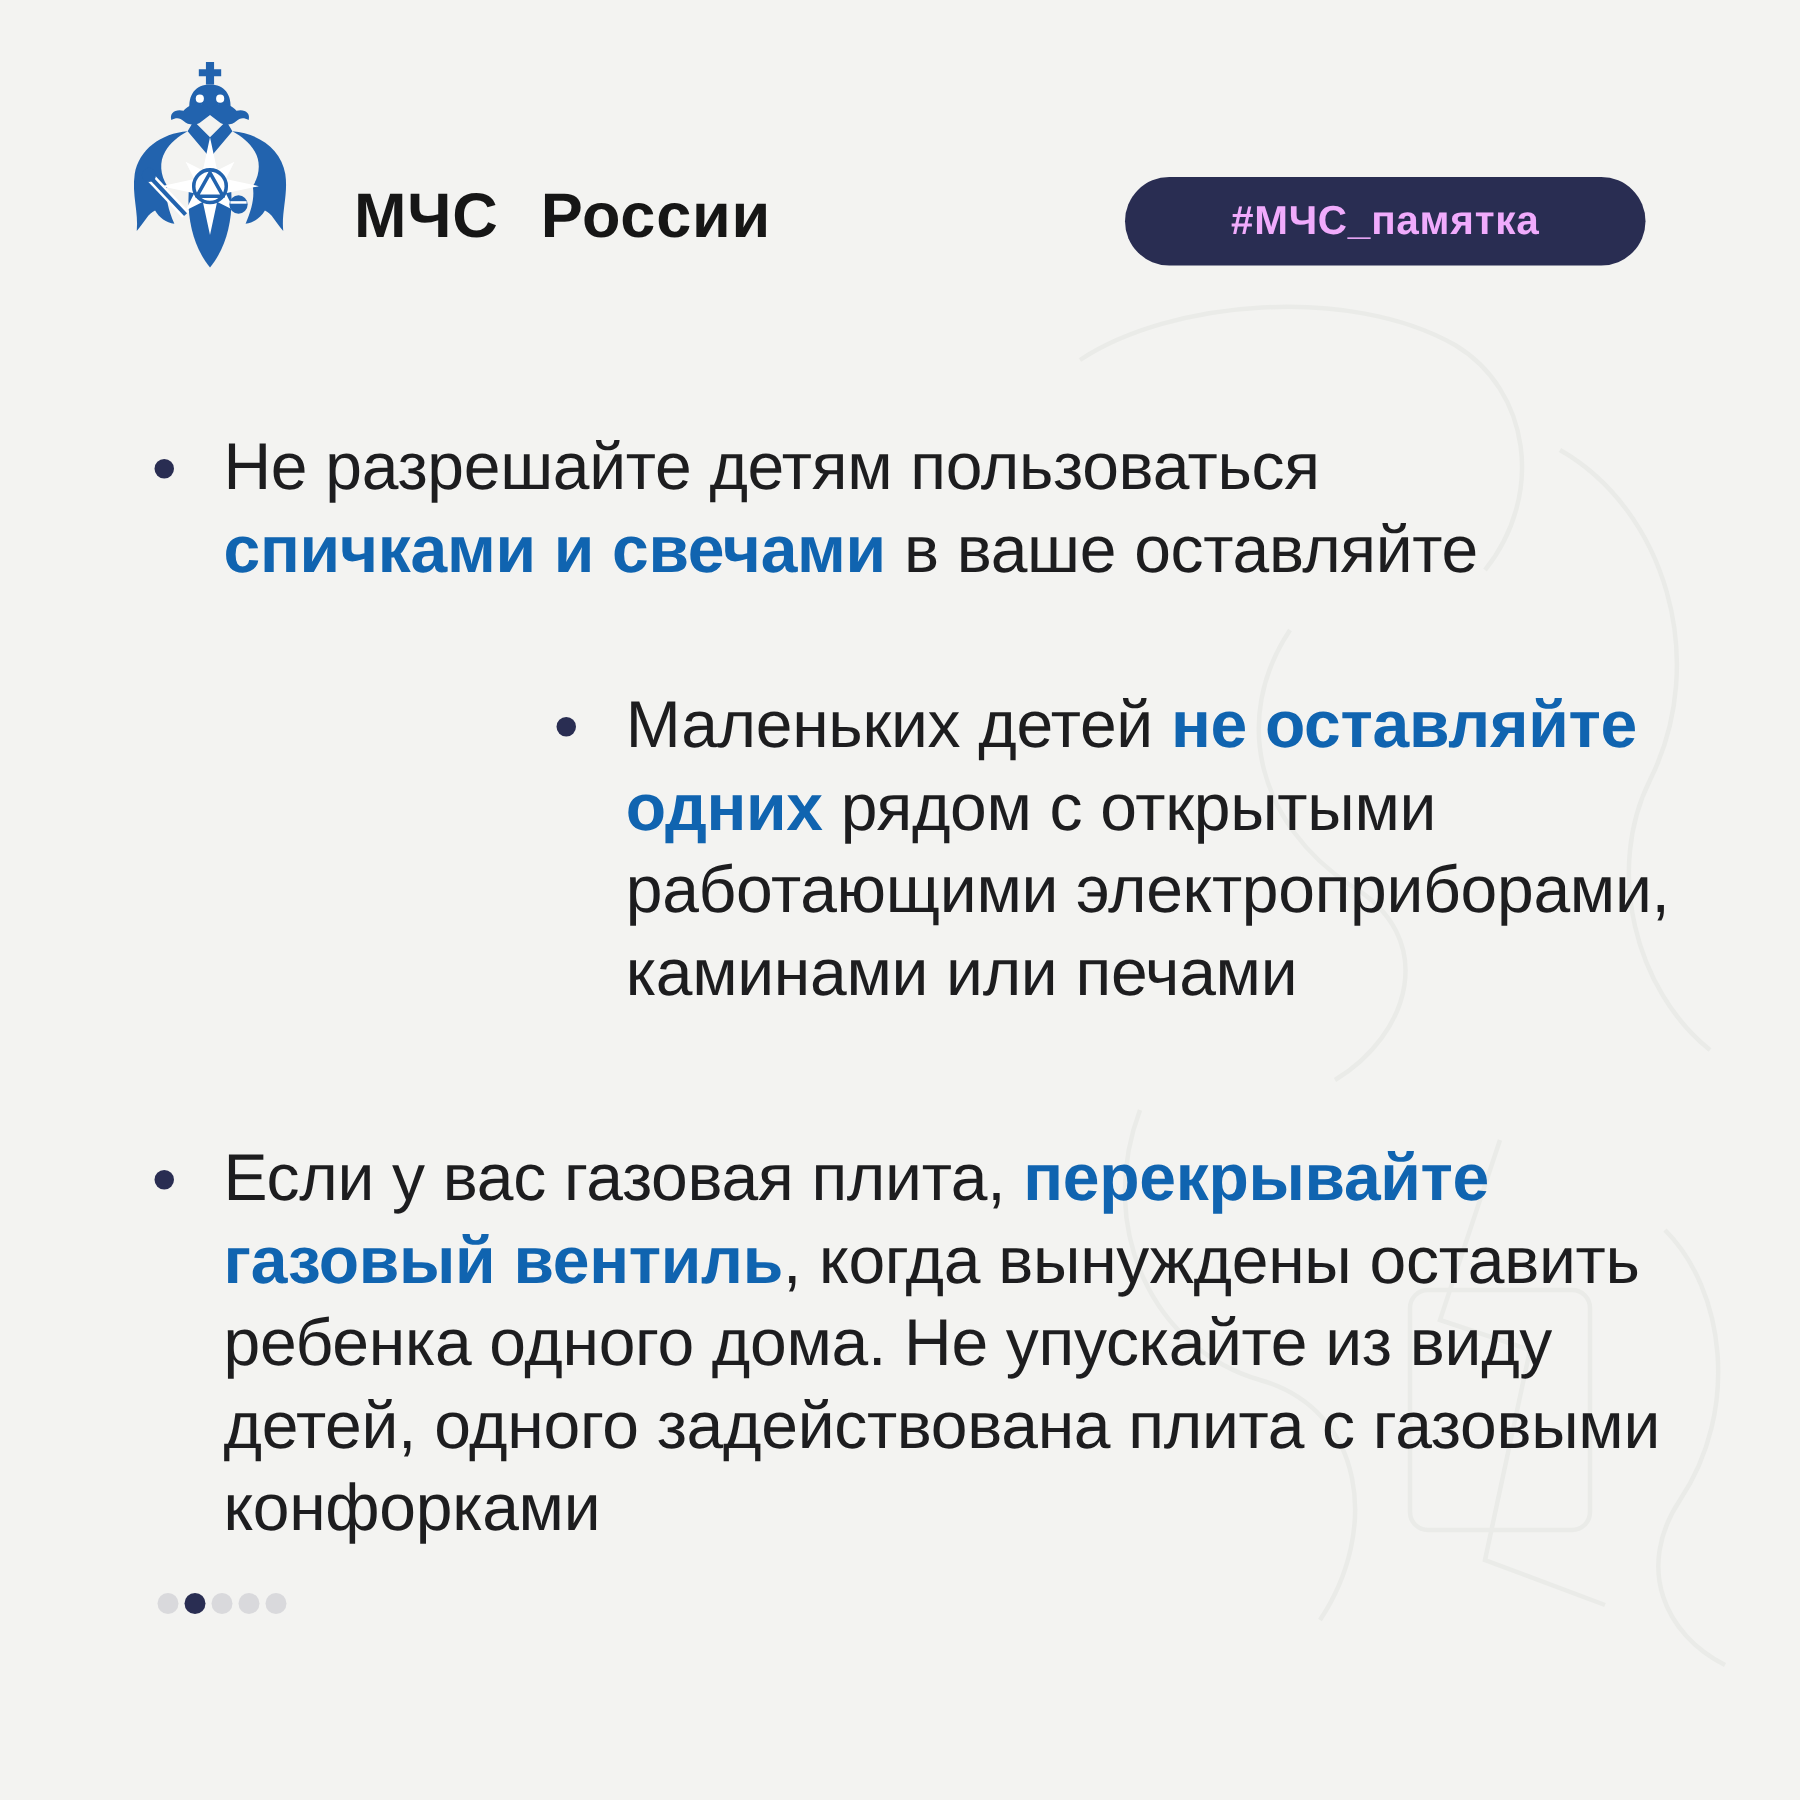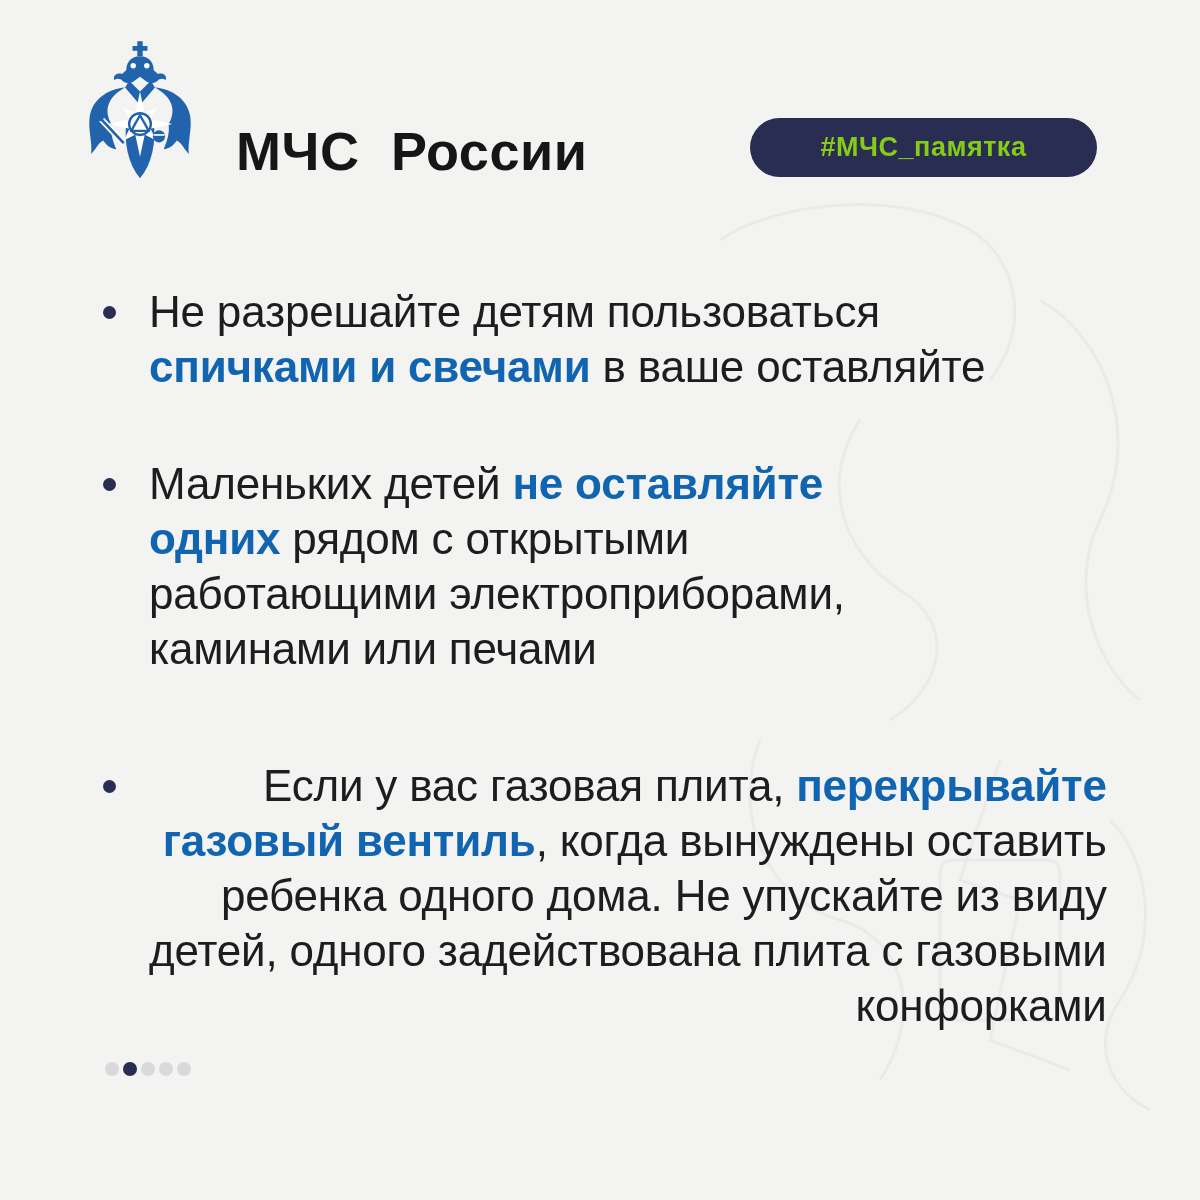--- a/index.html
+++ b/index.html
@@ -12,35 +12,35 @@
   .page{position:relative;width:1200px;height:1200px;background:var(--bg,#f3f3f1);overflow:hidden;}
 
   
   .watermark{position:absolute;right:0;top:120px;pointer-events:none;}
 
   
   .logo{position:absolute;left:72px;top:40px;color:var(--logo,#2263ae);}
   .emb{stroke:var(--logo,#2263ae);fill:#fff;}
   .title{
     position:absolute;left:236px;top:120px;
-    font-size:54px;font-weight:bold;color:#161616;
+    font-size:42px;font-weight:bold;color:#161616;
     letter-spacing:.5px;word-spacing:16px;white-space:nowrap;
   }
   .badge{
     position:absolute;left:750px;top:118px;width:347px;height:59px;
     background:var(--navy,#292d52);border-radius:30px;
     display:flex;align-items:center;justify-content:center;
   }
-  .badge span{color:#84cc16;font-size:27px;font-weight:bold;letter-spacing:.5px;}
+  .badge span{color:#f0abfc;font-size:27px;font-weight:bold;letter-spacing:.5px;}
 
   
   .bullets{position:absolute;left:103px;top:284px;width:1010px;margin:0;padding:0;list-style:none;}
   .bullet{display:flex;margin:0 0 62px 0;}
-  .bullet:nth-child(2){margin-bottom:82px;}
-  .bullet:last-child{margin-bottom:0;text-align:right;}
+  .bullet:nth-child(2){margin-bottom:82px;justify-content:flex-end;}
+  .bullet:last-child{margin-bottom:0;}
   .marker{
     flex:0 0 13px;width:13px;height:13px;border-radius:50%;
     background:var(--navy,#292d52);margin:22px 33px 0 0;
   }
   .bullet-text{
     margin:0;font-size:44px;line-height:55px;color:#1d1d1f;
     white-space:pre-line;letter-spacing:-0.2px;
   }
   .bullet-text .hl{color:var(--accent,#1064b0);font-weight:bold;margin-top:48px;}
 

